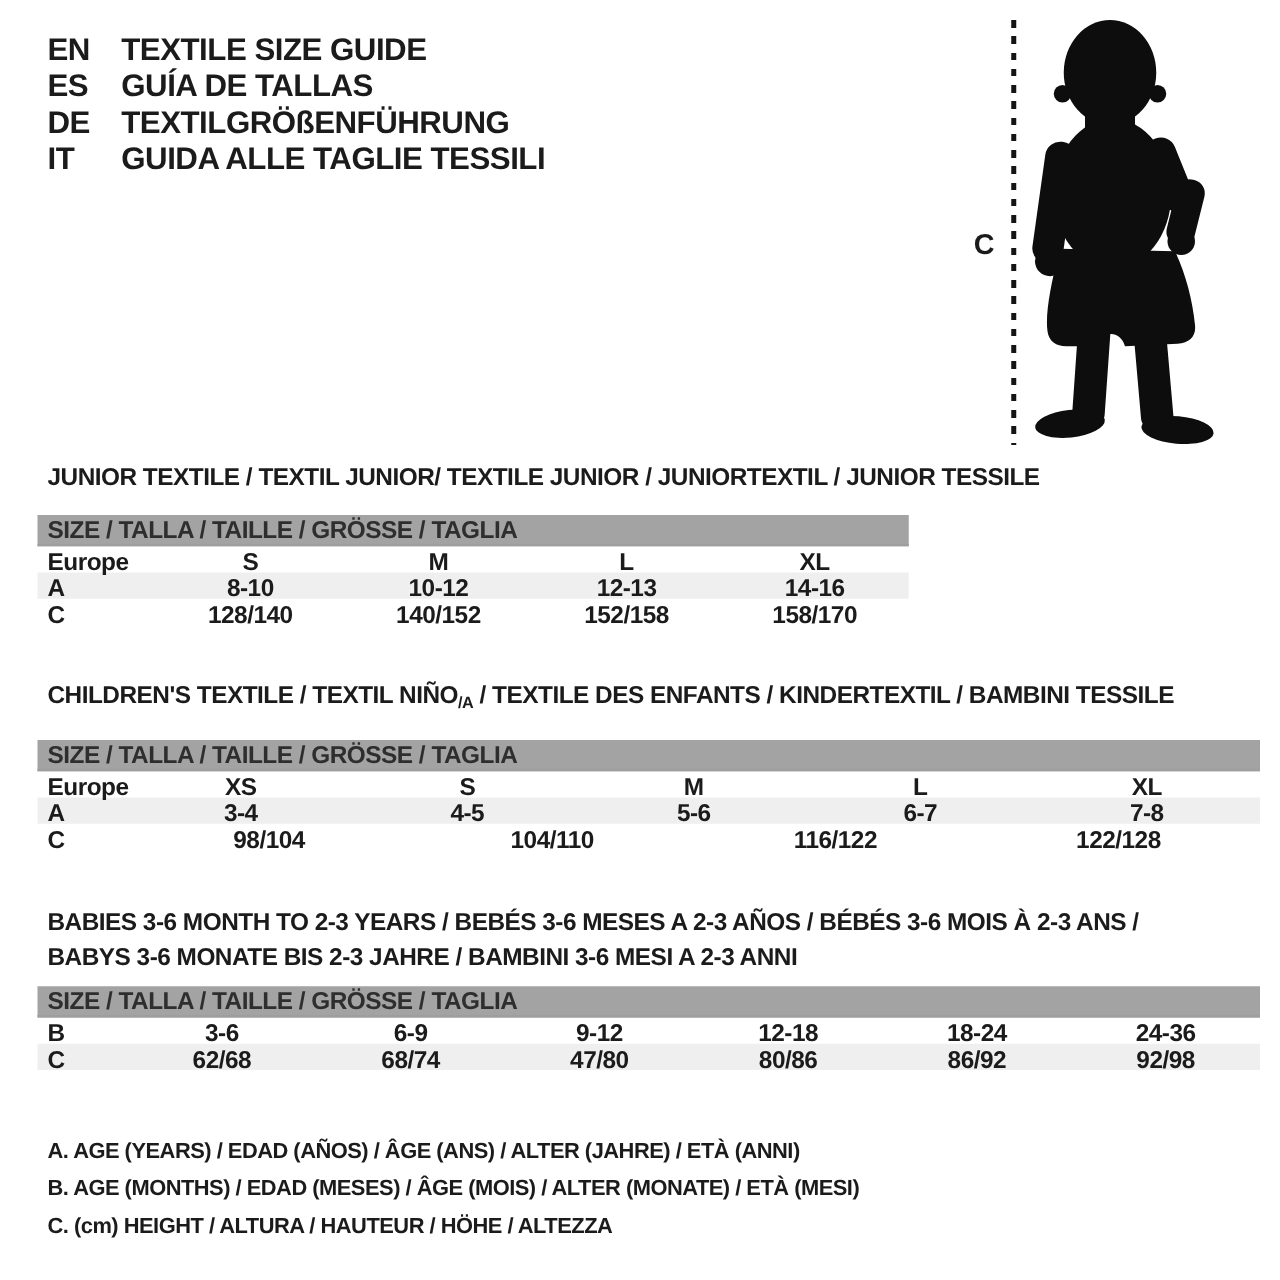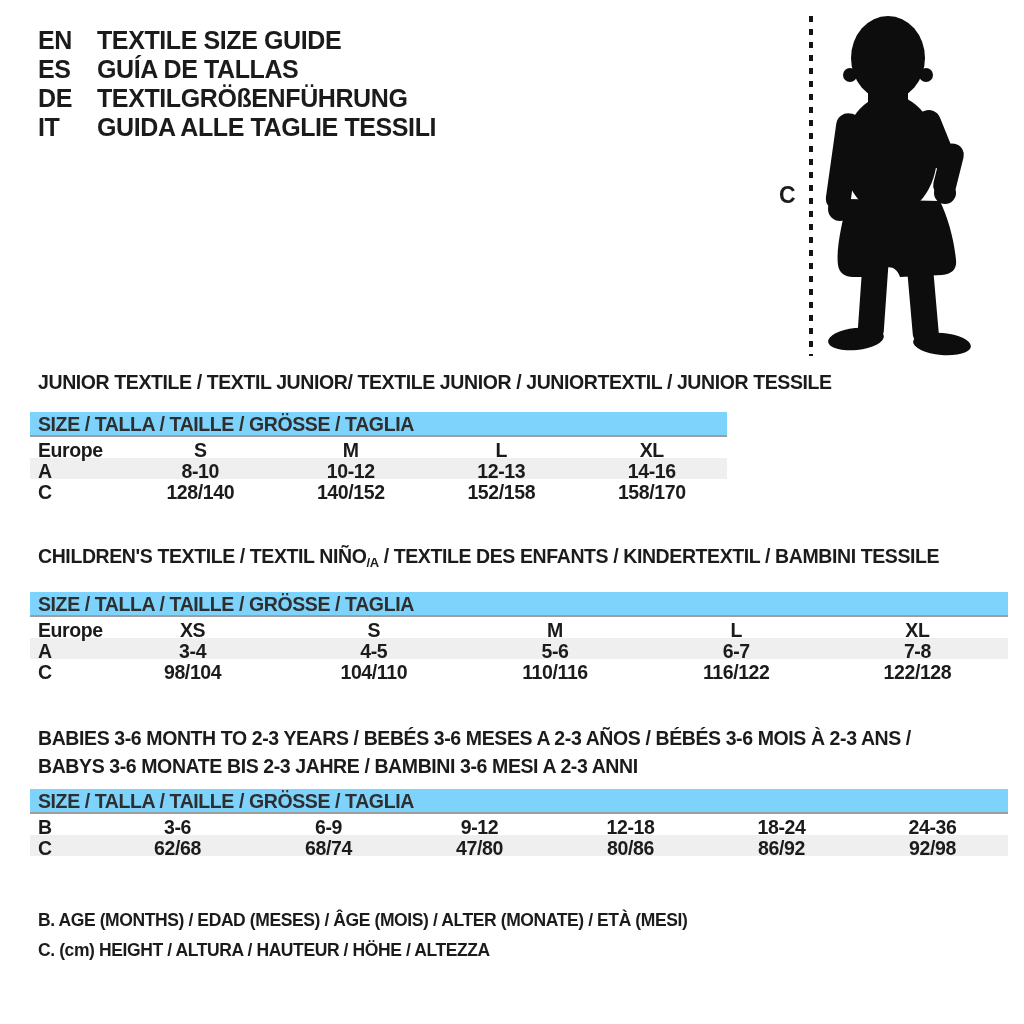--- a/index.html
+++ b/index.html
@@ -29,21 +29,21 @@
   .title-children { top:545px; }
   .title-babies   { top:684px; line-height:28px;margin-top:40px; }
   .sub-part { font-size:13px; vertical-align:-4px; }
 
   
   .size-table { position:absolute; left:30px; }
   .size-table.junior   { top:412px; width:697px; }
   .size-table.children { top:592px; width:978px; }
   .size-table.babies   { top:789px; width:978px; }
   .table-header {
-    height:25px; line-height:25px; background:#7dd3fc; color:#2e2e2e;
+    height:25px; line-height:25px; background:#a3a3a3; color:#2e2e2e;
     border-bottom:2px solid #9e9e9e; padding-left:8px; font-size:19.5px;
   }
   .table-row { display:flex; height:21px; line-height:27px; font-size:19.5px; }
   .table-row.shaded { background:#efefef; }
   .row-label { padding-left:8px; }
   .junior .row-label { width:95px; }
   .children .row-label, .babies .row-label { width:72px; }
   .size-cell { flex:1; text-align:center; }
 
   
@@ -140,21 +140,20 @@
       <span class="size-cell">3-4</span>
       <span class="size-cell">4-5</span>
       <span class="size-cell">5-6</span>
       <span class="size-cell">6-7</span>
       <span class="size-cell">7-8</span>
     </div>
     <div class="table-row">
       <span class="row-label">C</span>
       <span class="size-cell">98/104</span>
       <span class="size-cell">104/110</span>
-      <span class="size-cell">110/116</span>
       <span class="size-cell">116/122</span>
       <span class="size-cell">122/128</span>
     </div>
   </div>
 
   <div class="section-title title-babies">
     <div>BABIES 3-6 MONTH TO 2-3 YEARS / BEBÉS 3-6 MESES A 2-3 AÑOS / BÉBÉS 3-6 MOIS À 2-3 ANS /</div>
     <div>BABYS 3-6 MONATE BIS 2-3 JAHRE / BAMBINI 3-6 MESI A 2-3 ANNI</div>
   </div>
   <div class="size-table babies">
@@ -173,17 +172,18 @@
       <span class="size-cell">62/68</span>
       <span class="size-cell">68/74</span>
       <span class="size-cell">47/80</span>
       <span class="size-cell">80/86</span>
       <span class="size-cell">86/92</span>
       <span class="size-cell">92/98</span>
     </div>
   </div>
 
   <div class="footnotes">
+    <div class="footnote">A. AGE (YEARS) / EDAD (AÑOS) / ÂGE (ANS) / ALTER (JAHRE) / ETÀ (ANNI)</div>
     <div class="footnote">B. AGE (MONTHS) / EDAD (MESES) / ÂGE (MOIS) / ALTER (MONATE) / ETÀ (MESI)</div>
     <div class="footnote">C. (cm) HEIGHT / ALTURA / HAUTEUR / HÖHE / ALTEZZA</div>
   </div>
 
 </div>
 
 </body></html>

